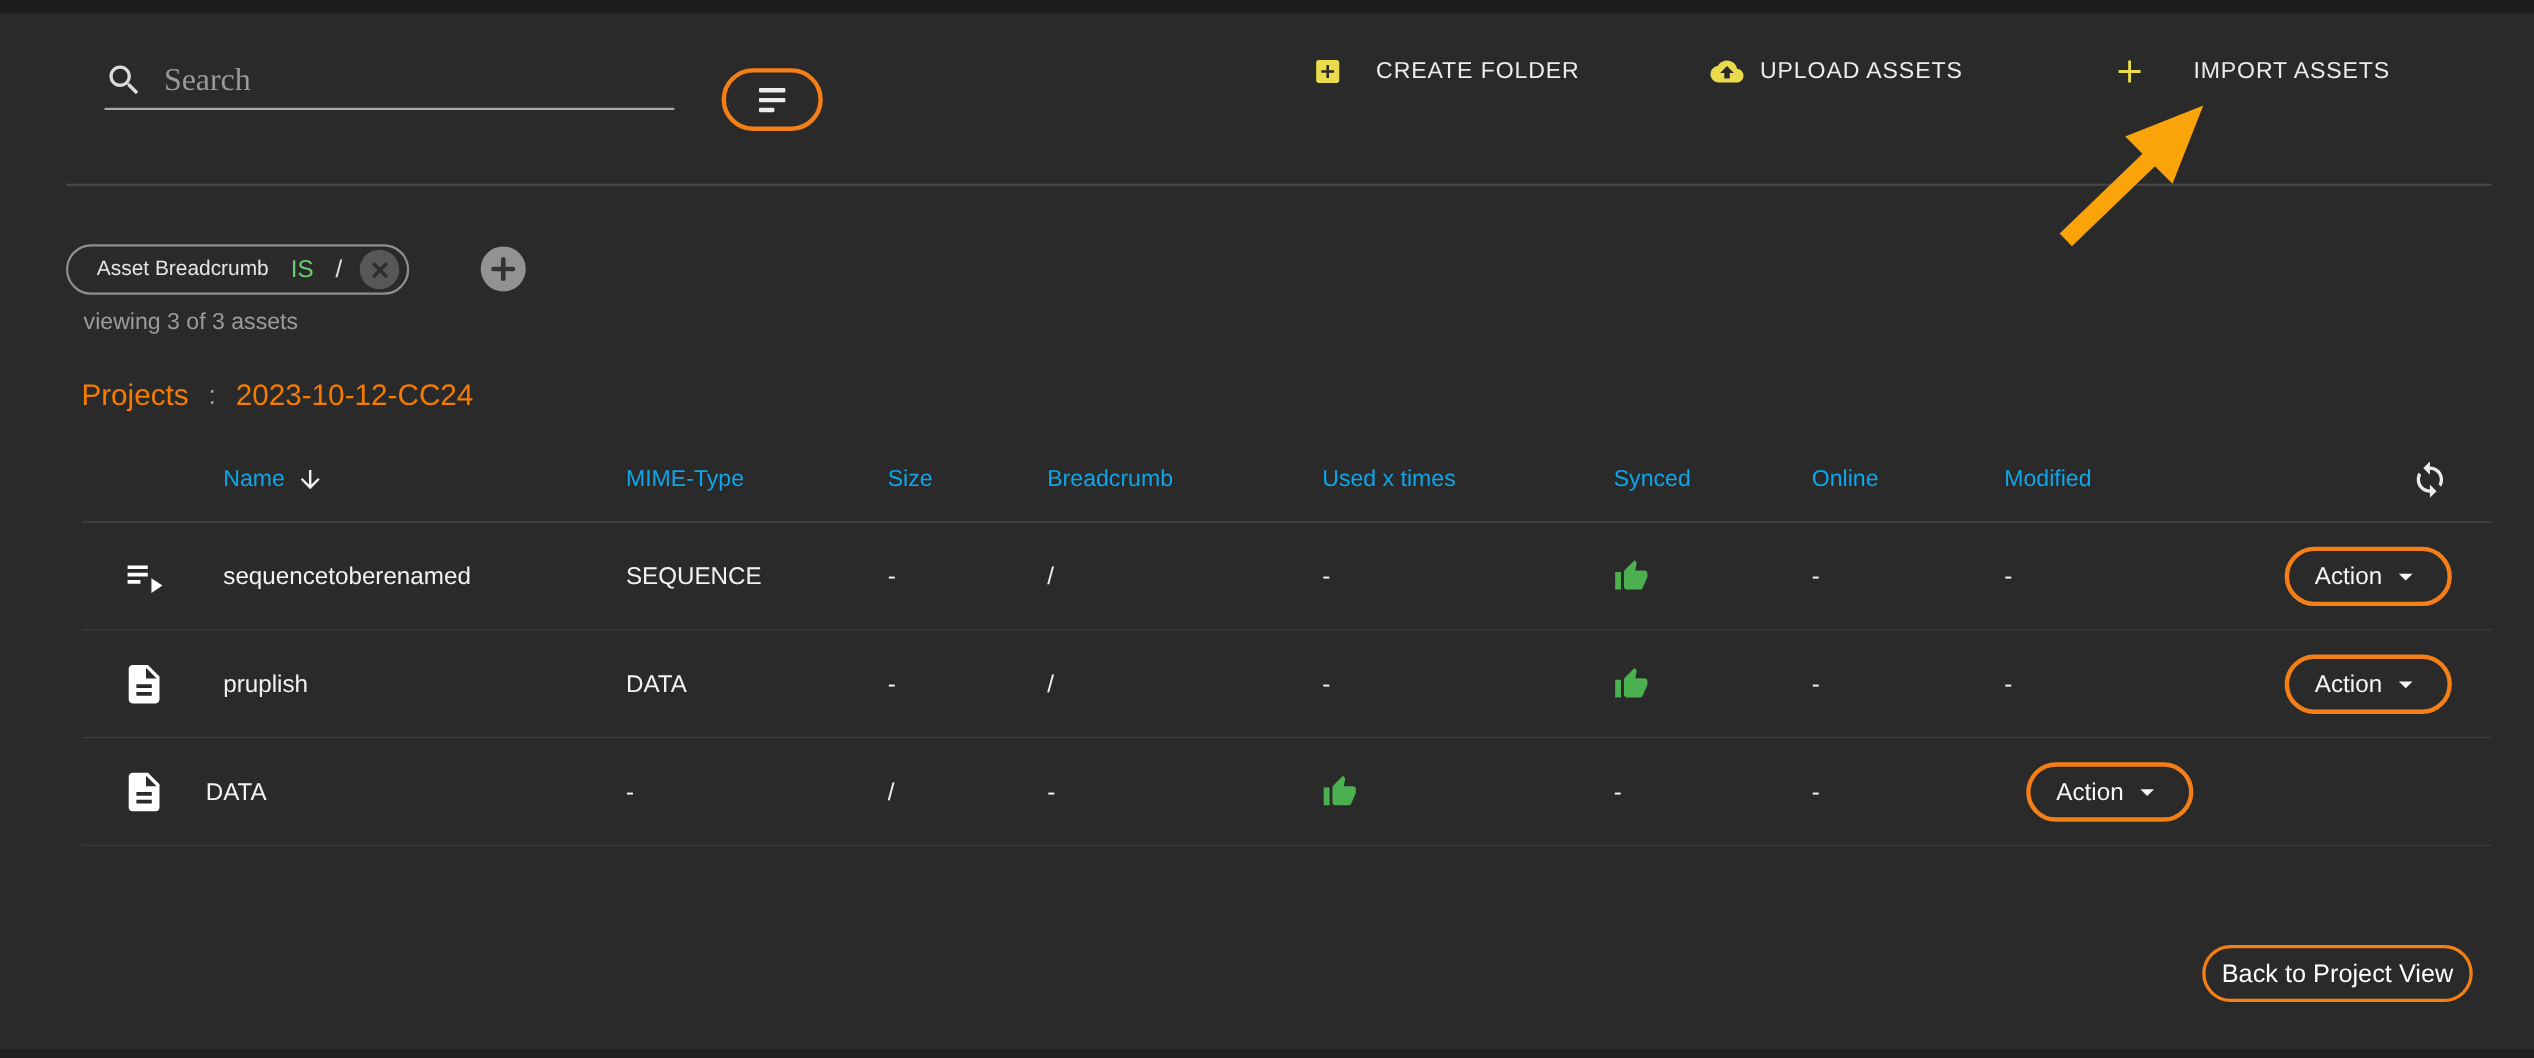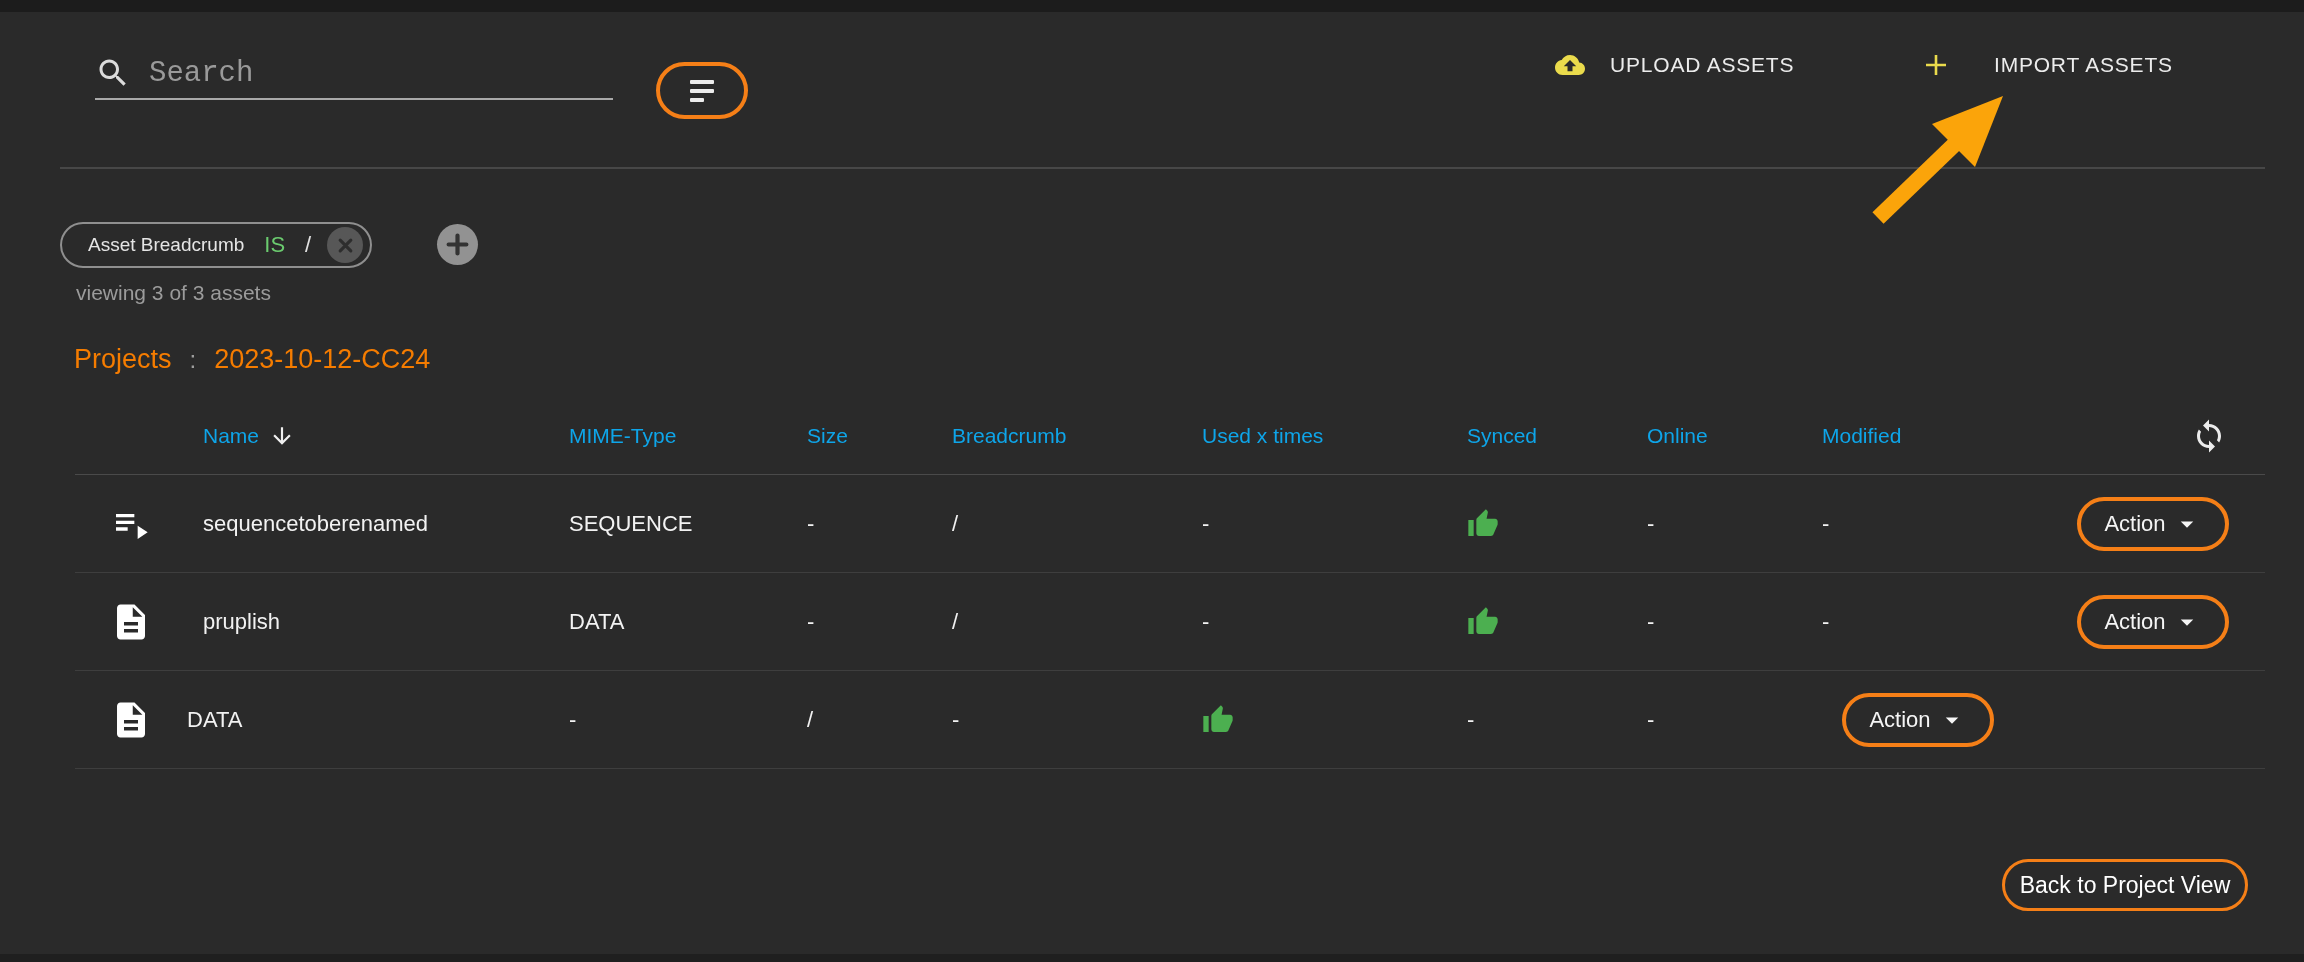--- a/index.html
+++ b/index.html
@@ -12,21 +12,21 @@
   .edge-strip.bottom{bottom:0;height:8px;background:#1f1f1f;}
 
   
   .search-wrap{
     position:absolute;left:95px;top:48px;width:518px;height:52px;
     display:flex;align-items:center;gap:16px;
     border-bottom:2px solid #a9a9a9;box-sizing:border-box;
   }
   .search-wrap input{
     background:transparent;border:none;outline:none;flex:1;
-    color:#e8e8e8;font-size:29px;font-family:Liberation Mono, monospace;
+    color:#e8e8e8;font-size:29px;font-family:Liberation Serif, serif;
   }
   .search-wrap input::placeholder{color:#9a9a9a;}
   .filter-btn{
     position:absolute;left:656px;top:62px;width:92px;height:57px;
     border:4px solid #F57F17;border-radius:30px;background:transparent;
     display:flex;align-items:center;justify-content:center;cursor:pointer;box-sizing:border-box;
   }
   .sort-icon{display:flex;flex-direction:column;align-items:flex-start;gap:5px;}
   .sort-icon i{display:block;height:4px;background:#ececec;border-radius:1px;}
   .sort-icon i:nth-child(1){width:24px;}
@@ -35,21 +35,21 @@
 
   .top-action{
     position:absolute;top:46px;height:38px;display:flex;align-items:center;cursor:pointer;
   }
   .top-action .lbl{
     color:#ececec;font-size:21px;font-weight:500;letter-spacing:.8px;white-space:nowrap;
   }
   #act-create{left:1193px;}
   #act-create .lbl{margin-left:30px;}
   #act-upload{left:1552px;}
-  #act-upload .lbl{margin-left:22px;}
+  #act-upload .lbl{margin-left:12px;}
   #act-import{left:1922px;}
   #act-import .lbl{margin-left:44px;}
 
   .header-divider{position:absolute;left:60px;top:167px;width:2205px;height:2px;background:#474747;}
 
   .annotation-arrow{position:absolute;left:0;top:0;pointer-events:none;z-index:6;}
 
   
   .chip{
     position:absolute;left:60px;top:222px;height:46px;
@@ -119,20 +119,28 @@
   </div>
 
   <div class="filter-btn">
     <span class="sort-icon">
         <i></i>
         <i></i>
         <i></i>
       </span>
   </div>
 
+  <div class="top-action" id="act-create">
+    <span style="display:flex;">
+      <svg viewBox="0 0 24 24" width="28" height="28">
+          <path fill="#EADB4C" fill-rule="evenodd" d="M19 3H5c-1.1 0-2 .9-2 2v14c0 1.1.9 2 2 2h14c1.1 0 2-.9 2-2V5c0-1.1-.9-2-2-2zm-2 10h-4v4h-2v-4H7v-2h4V7h2v4h4v2z"></path>
+        </svg>
+    </span>
+    <span class="lbl">CREATE FOLDER</span>
+  </div>
 
   <div class="top-action" id="act-upload">
     <span style="display:flex;">
       <svg viewBox="0 0 24 24" width="36" height="30">
           <path fill="#EADB4C" fill-rule="evenodd" d="M19.35 10.04C18.67 6.59 15.64 4 12 4 9.11 4 6.6 5.64 5.35 8.04 2.34 8.36 0 10.91 0 14c0 3.31 2.69 6 6 6h13c2.76 0 5-2.24 5-5 0-2.64-2.05-4.78-4.65-4.96zM14 13v4h-4v-4H7l5-5 5 5h-3z"></path>
         </svg>
     </span>
     <span class="lbl">UPLOAD ASSETS</span>
   </div>
 

